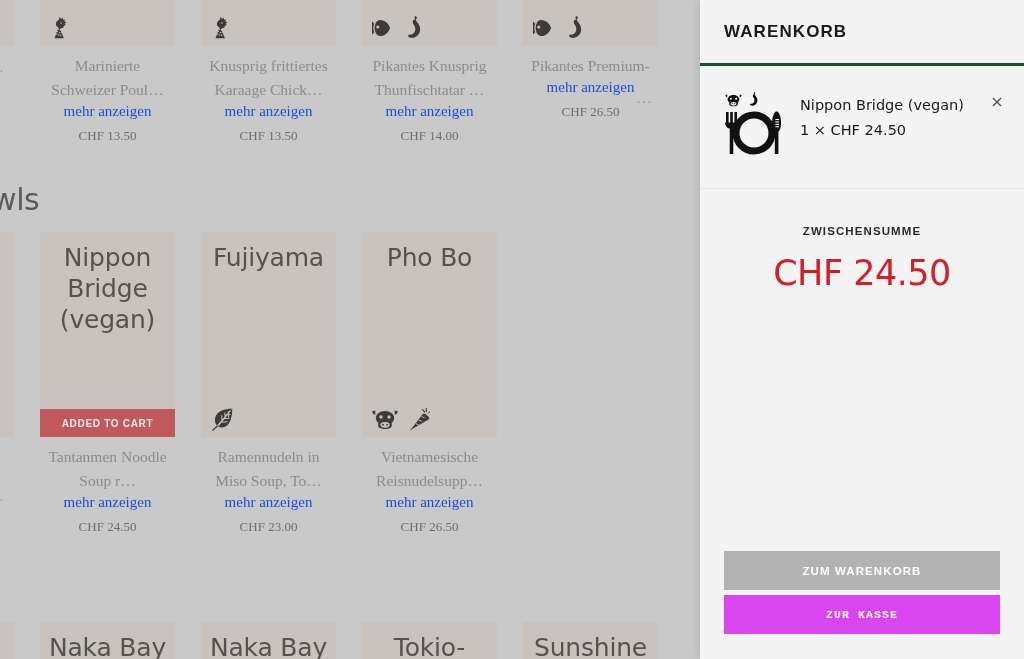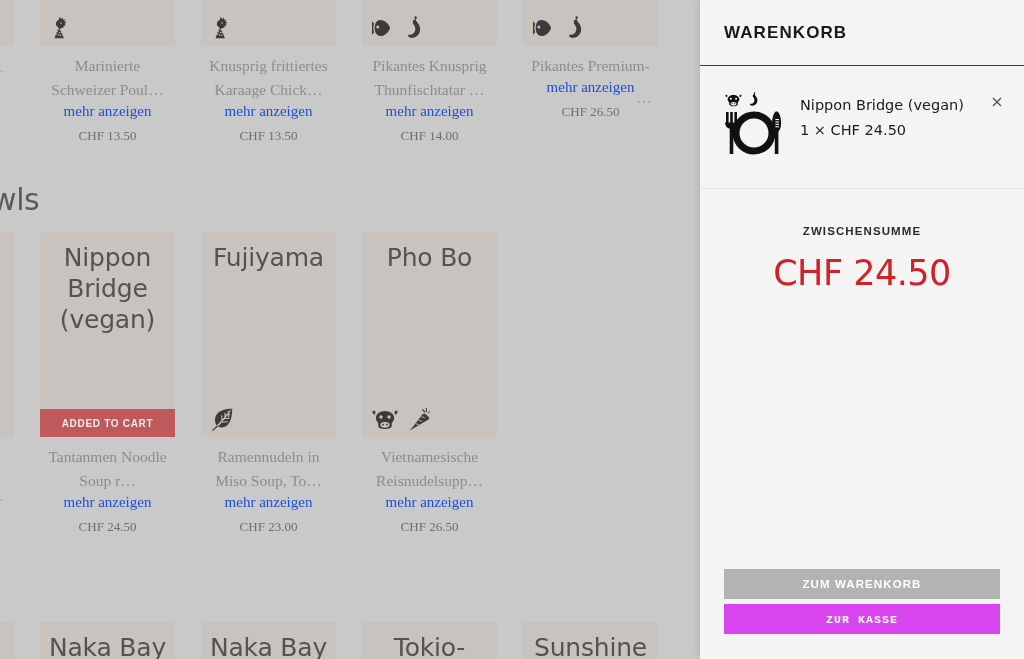--- a/index.html
+++ b/index.html
@@ -87,21 +87,21 @@
     position:absolute;right:0;top:0;width:324px;height:659px;
     background:#f4f4f4;
     box-shadow:-2px 0 7px rgba(0,0,0,0.10);
     display:flex;flex-direction:column;
   }
   .cart-header{
     height:66px;flex:none;
     display:flex;align-items:center;
     padding-left:24px;
     box-sizing:border-box;
-    border-bottom:1px solid #14532d;
+    border-bottom:3px solid #14532d;
   }
   .cart-title{
     font-size:17px;letter-spacing:1.1px;color:#1a1a1a;font-weight:600;
   }
   .cart-items{flex:none;border-bottom:1px solid #e6e6e6;}
   .cart-item{
     display:flex;align-items:flex-start;
     padding:26px 14px 26px 22px;
     position:relative;min-height:70px;box-sizing:border-box;
   }
@@ -139,21 +139,21 @@
   .subtotal-amount{
     font-size:35px;color:#d32027;margin-top:16px;
     font-family:"DejaVu Sans","Liberation Sans",sans-serif;
     letter-spacing:-0.5px;
   }
 
   .cart-spacer{flex:1;}
 
   .cart-actions{flex:none;padding:0 24px 25px 24px;}
   .btn{
-    display:block;width:100%;height:30px;box-sizing:border-box;
+    display:block;width:100%;height:39px;box-sizing:border-box;
     border:0;cursor:pointer;
     font-size:11.5px;letter-spacing:1.1px;font-weight:600;
     color:#ffffff;
     display:flex;align-items:center;justify-content:center;
   }
   .btn-cart{background:#b3b3b3;margin-bottom:5px;}
   .btn-checkout{background:#d946ef;font-family:Liberation Mono, monospace;}
 </style>
 </head>
 <body>

